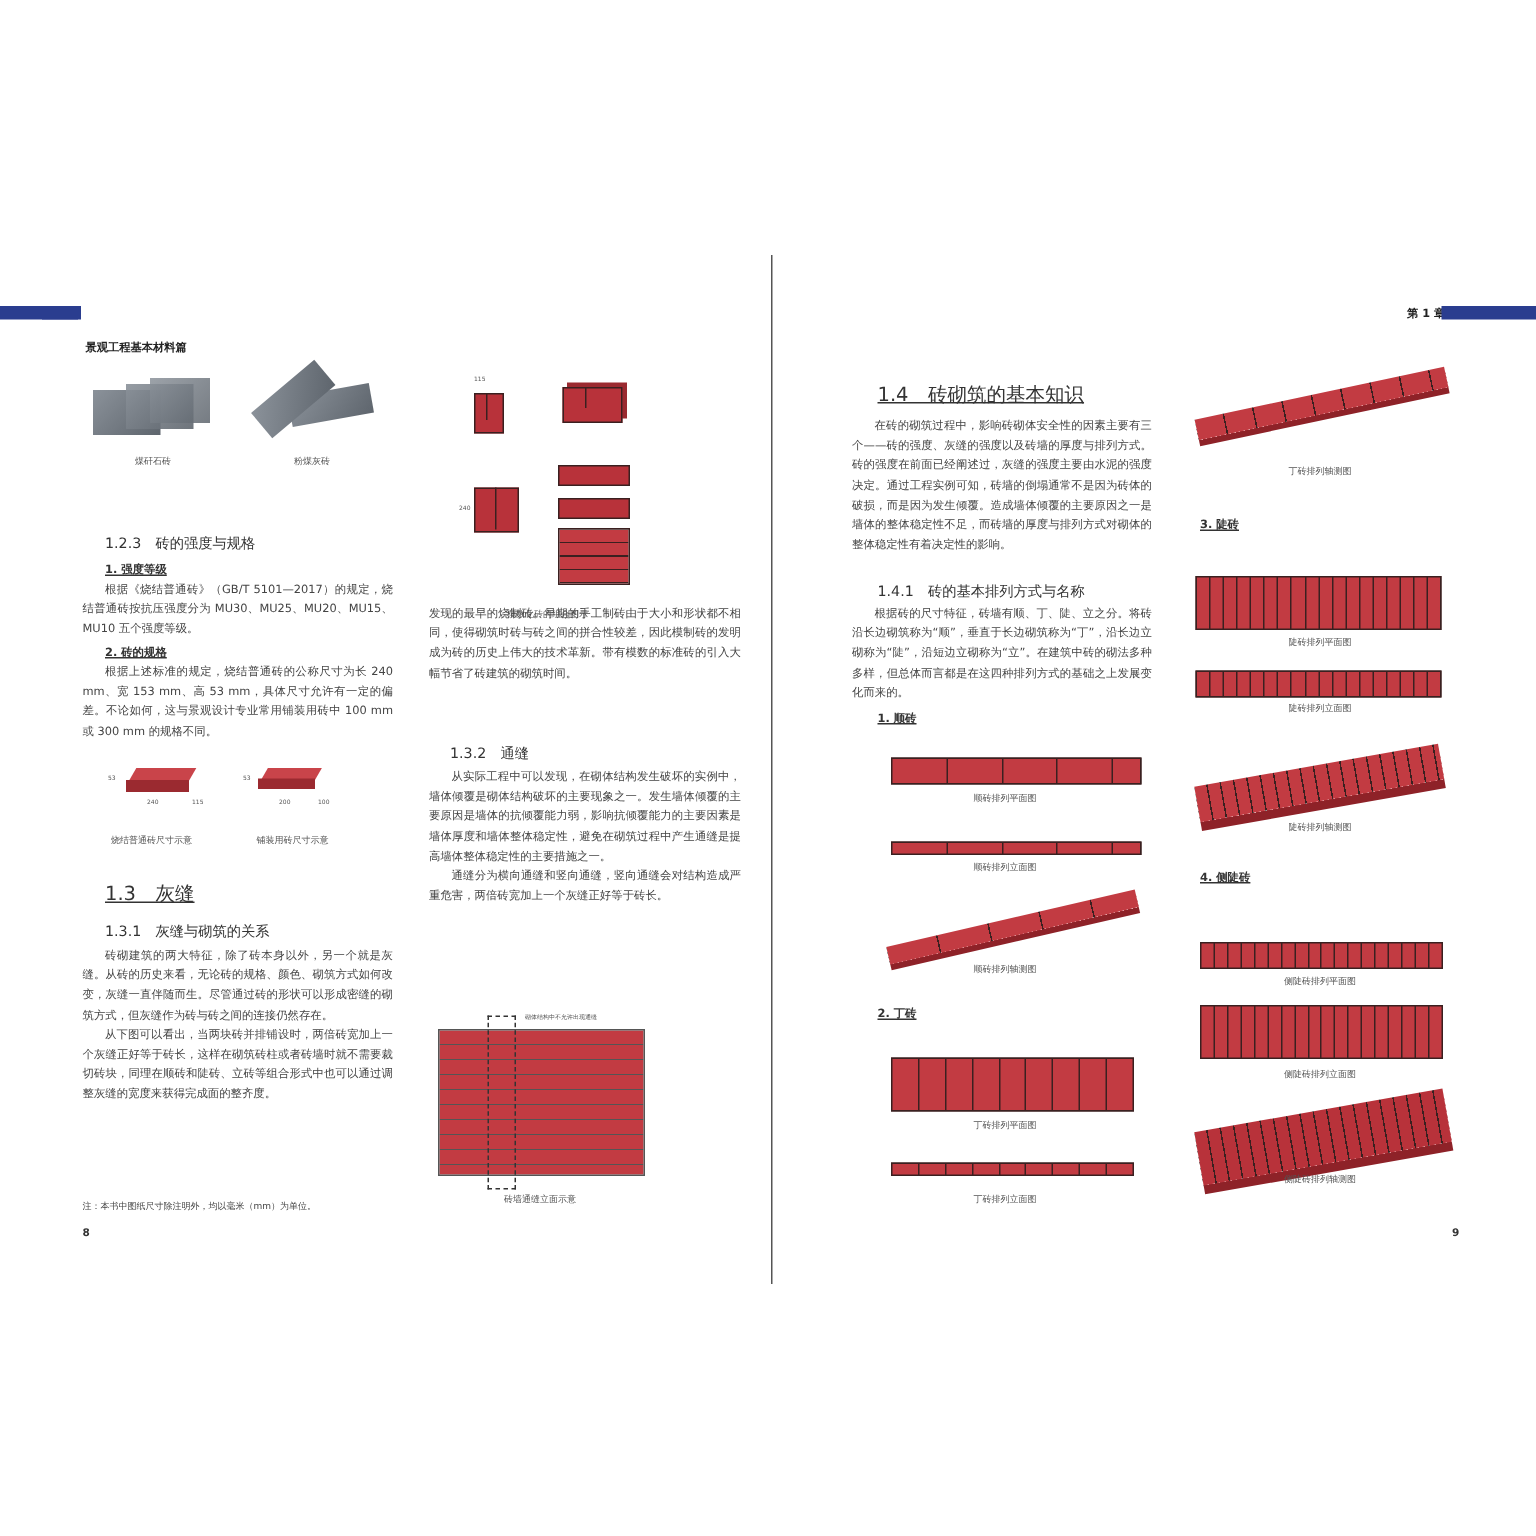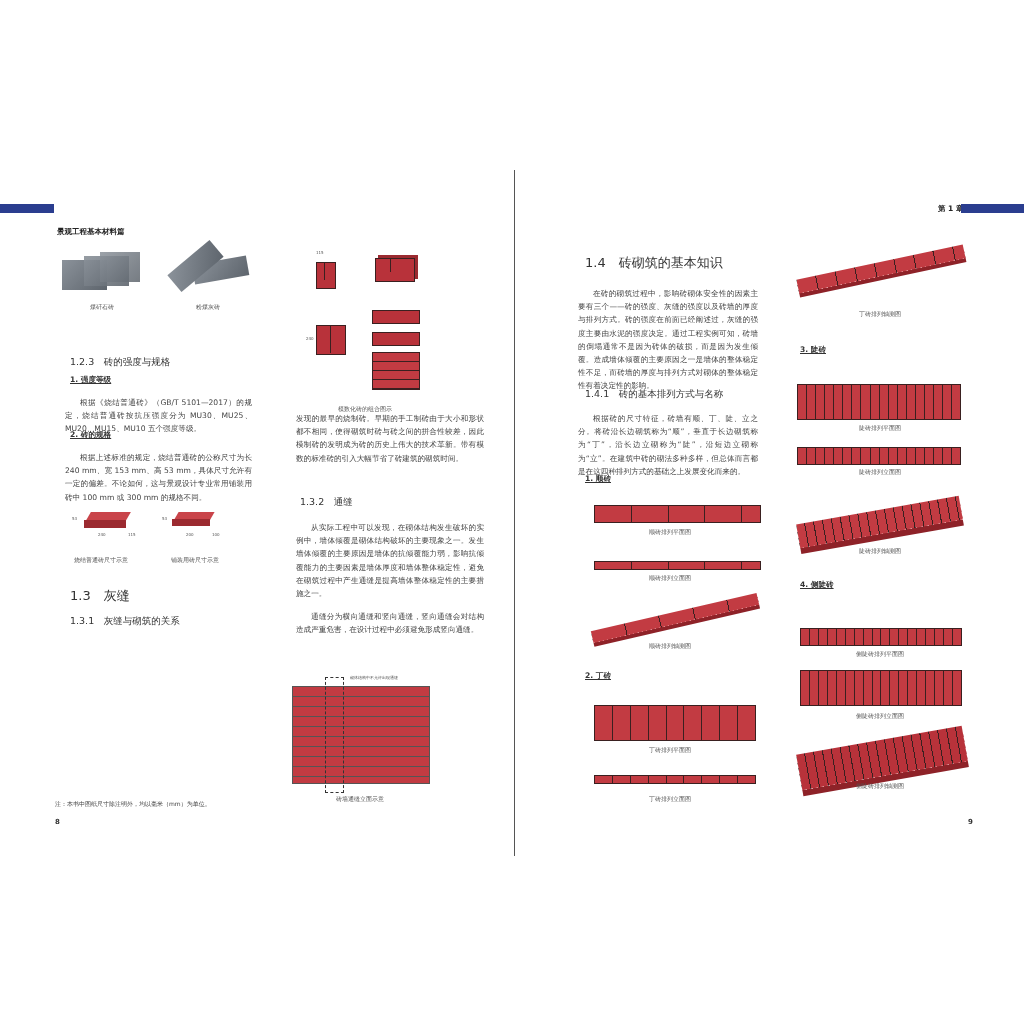--- a/index.html
+++ b/index.html
@@ -2,23 +2,23 @@
 <html><head>
 <meta charset="utf-8">
 <style>
   html,body{margin:0;padding:0;background:#fff;}
   body{width:1024px;height:1024px;position:relative;overflow:hidden;font-family:"DejaVu Sans","Liberation Sans",sans-serif;color:#333;}
   .abs{position:absolute;}
   .divider{left:514px;top:170px;width:1px;height:686px;background:#555;}
   .hdr-bar{height:9px;background:#2a3d8f;}
   .hdr-tag{font-size:7px;color:#fff;font-weight:bold;line-height:9px;}
   .hdr-txt{font-size:7.5px;color:#222;font-weight:bold;line-height:9px;}
-  p.body{margin:10px;font-size:7.6px;line-height:13.2px;color:#444;text-align:justify;}
+  p.body{margin:0;font-size:7.6px;line-height:13.2px;color:#444;text-align:justify;}
   p.ind{text-indent:15px;}
-  .h2{font-size:13px;color:#333;}
+  .h2{font-size:13px;color:#333;text-decoration:underline;}
   .h3{font-size:9.5px;color:#333;}
   .h4{font-size:7.6px;color:#333;font-weight:bold;text-decoration:underline;}
   .cap{font-size:6px;color:#555;text-align:center;}
   .pg{font-size:7px;color:#333;font-weight:bold;}
   .brick{background:#b8323a;}
   .bk-row{display:flex;gap:1px;background:#3a2020;border:1px solid #3a2020;}
   .bk-row > div{background:#c23b42;flex:1;}
   .stone{background:linear-gradient(135deg,#8b929a,#5e656d);}
   .dim{font-size:4px;color:#555;}
 </style>
@@ -68,20 +68,22 @@
   <div class="abs brick" style="left:12px;top:11px;width:38px;height:7px;background:#9b2a30;"></div>
   <span class="abs dim" style="left:2px;top:8px;">53</span>
   <span class="abs dim" style="left:26px;top:24px;">200</span>
   <span class="abs dim" style="left:52px;top:24px;">100</span>
 </div>
 <div class="abs cap" style="left:160px;top:556px;width:70px;">铺装用砖尺寸示意</div>
 
 <div class="abs h2" style="left:70px;top:587px;">1.3　灰缝</div>
 <div class="abs h3" style="left:70px;top:615px;">1.3.1　灰缝与砌筑的关系</div>
 <div class="abs" style="left:55px;top:630px;width:207px;">
+  <p class="body ind">砖砌建筑的两大特征，除了砖本身以外，另一个就是灰缝。从砖的历史来看，无论砖的规格、颜色、砌筑方式如何改变，灰缝一直伴随而生。尽管通过砖的形状可以形成密缝的砌筑方式，但灰缝作为砖与砖之间的连接仍然存在。</p>
+  <p class="body ind">从下图可以看出，当两块砖并排铺设时，两倍砖宽加上一个灰缝正好等于砖长，这样在砌筑砖柱或者砖墙时就不需要裁切砖块，同理在顺砖和陡砖、立砖等组合形式中也可以通过调整灰缝的宽度来获得完成面的整齐度。</p>
 </div>
 <div class="abs" style="left:55px;top:800px;font-size:6px;color:#444;">注：本书中图纸尺寸除注明外，均以毫米（mm）为单位。</div>
 <div class="abs pg" style="left:55px;top:818px;">8</div>
 
 <div class="abs" style="left:300px;top:240px;width:140px;height:160px;">
   <div class="abs brick" style="left:16px;top:22px;width:18px;height:25px;border:1px solid #3a2020;"></div>
   <div class="abs" style="left:24px;top:22px;width:1px;height:18px;background:#3a2020;"></div>
   <span class="abs dim" style="left:16px;top:10px;">115</span>
   <div class="abs brick" style="left:75px;top:18px;width:38px;height:22px;border:1px solid #3a2020;box-shadow:3px -3px 0 #9b2a30;"></div>
   <div class="abs" style="left:90px;top:18px;width:1px;height:14px;background:#3a2020;"></div>
@@ -93,21 +95,21 @@
   <div class="abs brick" style="left:72px;top:112px;width:46px;height:36px;border:1px solid #3a2020;background:repeating-linear-gradient(180deg,#c23b42 0 8px,#3a2020 8px 9px);"></div>
 </div>
 <div class="abs cap" style="left:325px;top:405px;width:80px;">模数化砖的组合图示</div>
 
 <div class="abs" style="left:286px;top:402px;width:208px;">
   <p class="body">发现的最早的烧制砖。早期的手工制砖由于大小和形状都不相同，使得砌筑时砖与砖之间的拼合性较差，因此模制砖的发明成为砖的历史上伟大的技术革新。带有模数的标准砖的引入大幅节省了砖建筑的砌筑时间。</p>
 </div>
 <div class="abs h3" style="left:300px;top:496px;">1.3.2　通缝</div>
 <div class="abs" style="left:286px;top:511px;width:208px;">
   <p class="body ind">从实际工程中可以发现，在砌体结构发生破坏的实例中，墙体倾覆是砌体结构破坏的主要现象之一。发生墙体倾覆的主要原因是墙体的抗倾覆能力弱，影响抗倾覆能力的主要因素是墙体厚度和墙体整体稳定性，避免在砌筑过程中产生通缝是提高墙体整体稳定性的主要措施之一。</p>
-  <p class="body ind">通缝分为横向通缝和竖向通缝，竖向通缝会对结构造成严重危害，在设计过程中必须避免形成竖向通缝。</p>
+  <p class="body ind">通缝分为横向通缝和竖向通缝，竖向通缝会对结构造成严重危害，两倍砖宽加上一个灰缝正好等于砖长。</p>
 </div>
 
 <div class="abs" style="left:292px;top:686px;width:136px;height:96px;background:repeating-linear-gradient(180deg,#c23b42 0 9px,#555 9px 10px);border:1px solid #555;"></div>
 <div class="abs" style="left:325px;top:677px;width:17px;height:114px;border:1px dashed #333;"></div>
 <div class="abs" style="left:350px;top:675px;font-size:4px;color:#555;">砌体结构中不允许出现通缝</div>
 <div class="abs cap" style="left:320px;top:795px;width:80px;">砖墙通缝立面示意</div>
 
 <div class="abs divider"></div>
 
 <div class="abs hdr-txt" style="left:938px;top:204px;">第 1 章</div>

